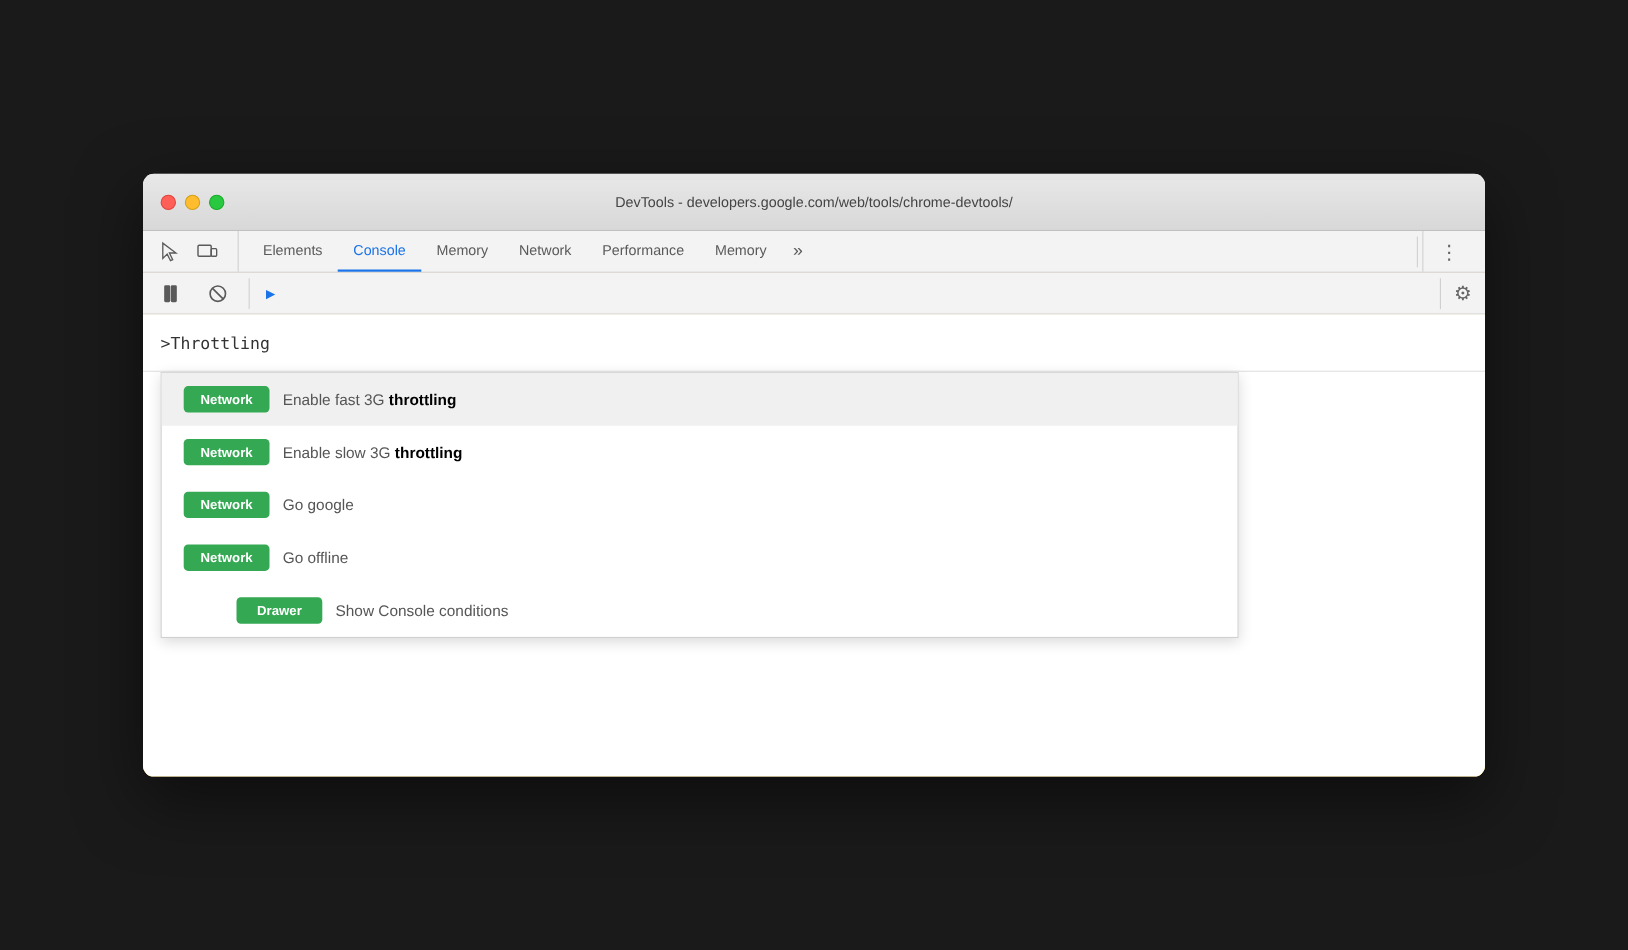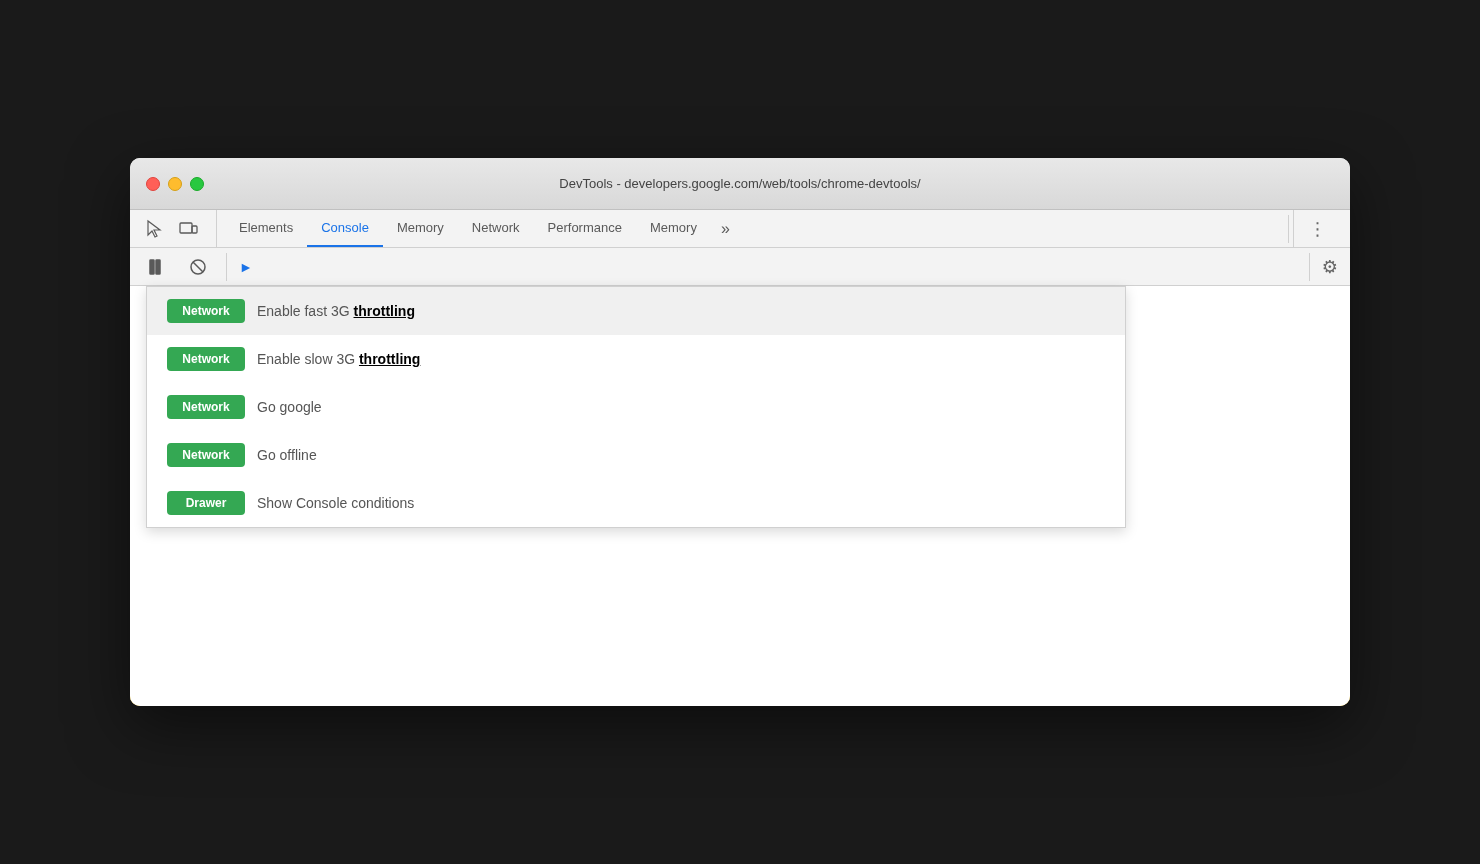--- a/index.html
+++ b/index.html
@@ -212,30 +212,29 @@
       border-radius: 4px;
       font-size: 12px;
       font-weight: 600;
       color: #fff;
       min-width: 78px;
       height: 24px;
       flex-shrink: 0;
     }
     .badge-network { background: #34a853; }
     .badge-settings { background: #e91e63; }
-    .badge-drawer { background: #34a853; }
+    .badge-drawer { background: #34a853; margin-left: 48px; }
 
     .item-text {
       font-size: 14px;
       color: #555;
     }
     .item-text strong {
       color: #000;
       font-weight: 700;
-      text-decoration: underline;
     }
 
     
     .gear-icon {
       font-size: 18px;
       color: #666;
       cursor: pointer;
     }
 
     
@@ -343,20 +342,23 @@
 
       <div style="flex:1"></div>
 
       <div class="vertical-divider"></div>
 
       <span class="gear-icon">⚙</span>
     </div>
 
     <div class="main-content">
 
+      <div class="command-area">
+        <span class="command-prompt">&gt;Throttling</span>
+      </div>
 
       <div class="dropdown">
 
         <div class="dropdown-item selected">
           <span class="badge badge-network">Network</span>
           <span class="item-text">Enable fast 3G <strong>throttling</strong></span>
         </div>
 
         <div class="dropdown-item">
           <span class="badge badge-network">Network</span>

